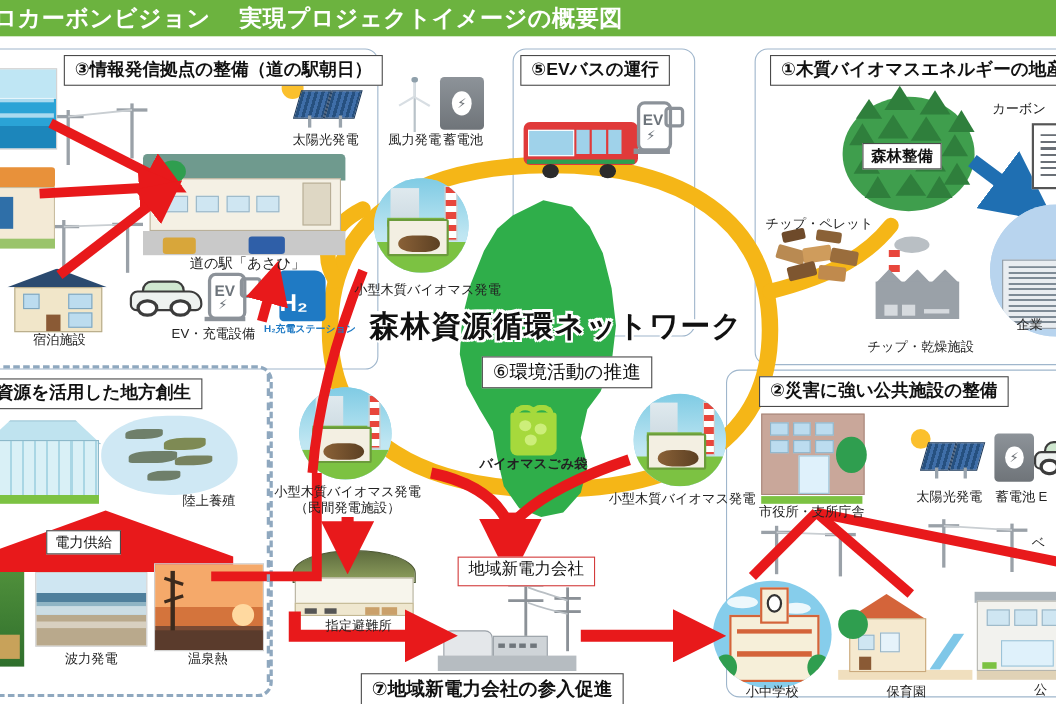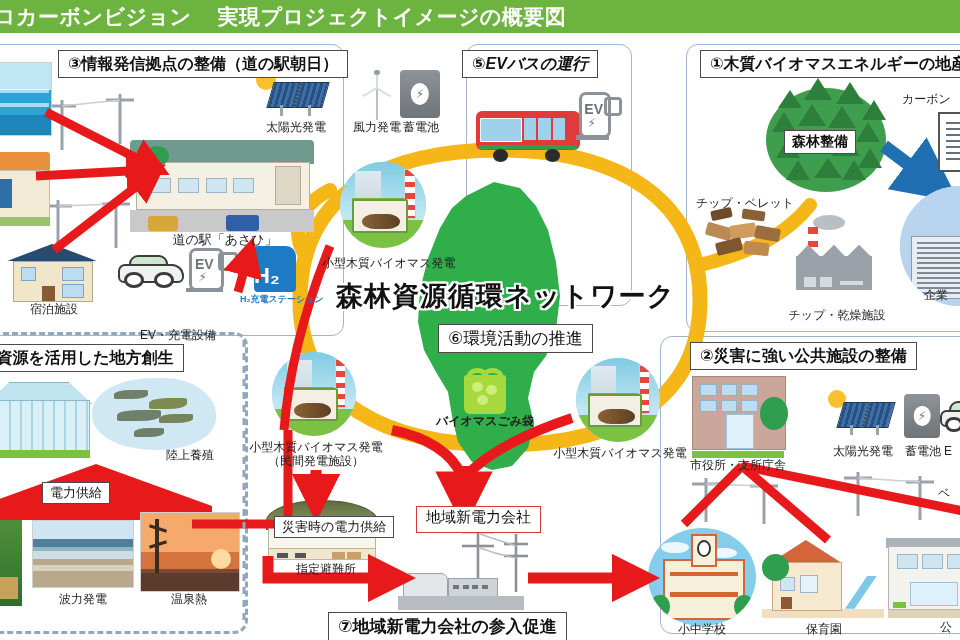--- a/index.html
+++ b/index.html
@@ -349,40 +349,40 @@
       <div class="whl" style="right:10%;"></div>
   </div>
   <div class="chg" style="left:186px;top:248px;width:52px;height:44px;">
     <div class="unit">
         <div class="txt">EV</div>
       <div style="position:absolute;left:22%;top:52%;font-size:12px;color:#6d747b;">⚡</div>
       </div>
     <div class="plug"></div>
     <div class="base"></div>
   </div>
-  <div class="lbl" style="left:116px;top:296px;width:124px;margin-top:32px;">EV・充電設備</div>
+  <div class="lbl" style="left:132px;top:296px;width:124px;">EV・充電設備</div>
 
   <div class="h2" style="left:254px;top:246px;width:42px;height:46px;">
     <div class="nz"></div>
     <div class="t">H₂</div>
   </div>
   <div class="lbl blue" style="left:240px;top:294px;width:72px;">H₂充電ステーション</div>
 
   <div class="circ" style="left:340px;top:162px;width:86px;height:86px;">
     <div class="sky"></div>
       <div class="grnd"></div>
     <div class="bld"></div>
       <div class="stack"></div>
     <div class="shedtop"></div>
       <div class="shed"></div>
       <div class="logs"></div>
   </div>
   <div class="lbl" style="left:322px;top:256px;width:126px;">小型木質バイオマス発電</div>
 
-  <div class="capbox" style="left:462px;top:50px;font-style:italic;">⑤EVバスの運行</div>
+  <div class="capbox" style="left:473px;top:50px;">⑤EVバスの運行</div>
   <div class="ill" style="left:476px;top:108px;width:104px;height:54px;">
     <div style="position:absolute;left:0;top:6%;width:100%;height:72%;background:#e03a3a;border-radius:6px;"></div>
     <div style="position:absolute;left:4%;top:18%;width:38%;height:42%;background:#9fd2ea;border:1px solid #fff;"></div>
     <div style="position:absolute;left:46%;top:18%;width:12%;height:42%;background:#9fd2ea;"></div>
     <div style="position:absolute;left:60%;top:18%;width:12%;height:42%;background:#9fd2ea;"></div>
     <div style="position:absolute;left:74%;top:18%;width:12%;height:42%;background:#9fd2ea;"></div>
     <div style="position:absolute;left:3%;top:68%;width:94%;height:8%;background:#2f9e4f;"></div>
     <div style="position:absolute;left:16%;bottom:0;width:15%;height:24%;border-radius:50%;background:#2b2b2b;"></div>
     <div style="position:absolute;left:66%;bottom:0;width:15%;height:24%;border-radius:50%;background:#2b2b2b;"></div>
   </div>
@@ -551,21 +551,20 @@
 
   <div class="shel" style="left:266px;top:500px;width:110px;height:60px;">
     <div class="dome"></div>
       <div class="bd"></div>
       <div class="ft"></div>
     <div style="position:absolute;left:10%;bottom:4%;width:10%;height:7%;background:#555;"></div>
     <div style="position:absolute;left:26%;bottom:4%;width:10%;height:7%;background:#555;"></div>
     <div style="position:absolute;left:60%;bottom:2%;width:12%;height:12%;background:#caa06a;"></div>
     <div style="position:absolute;left:74%;bottom:2%;width:12%;height:12%;background:#caa06a;"></div>
   </div>
-  <div class="capbox small" style="left:274px;top:516px;font-size:13px;">災害時の電力供給</div>
   <div class="lbl" style="left:278px;top:562px;width:96px;">指定避難所</div>
 
   <div class="capbox red" style="left:416px;top:506px;font-size:15px;">地域新電力会社</div>
 
   <div class="plant" style="left:398px;top:548px;width:126px;height:62px;">
     <div class="tank"></div>
       <div class="bx">
       <div style="position:absolute;left:8%;top:34%;width:12%;height:24%;background:#6f767c;"></div>
       <div style="position:absolute;left:28%;top:34%;width:12%;height:24%;background:#6f767c;"></div>
       <div style="position:absolute;left:48%;top:34%;width:12%;height:24%;background:#6f767c;"></div>

